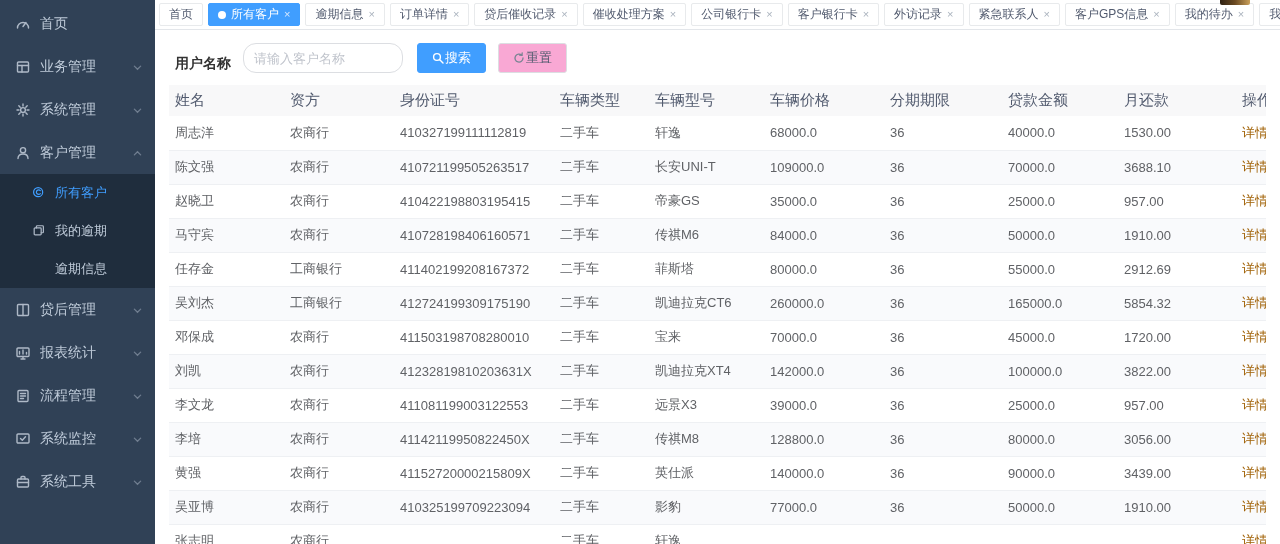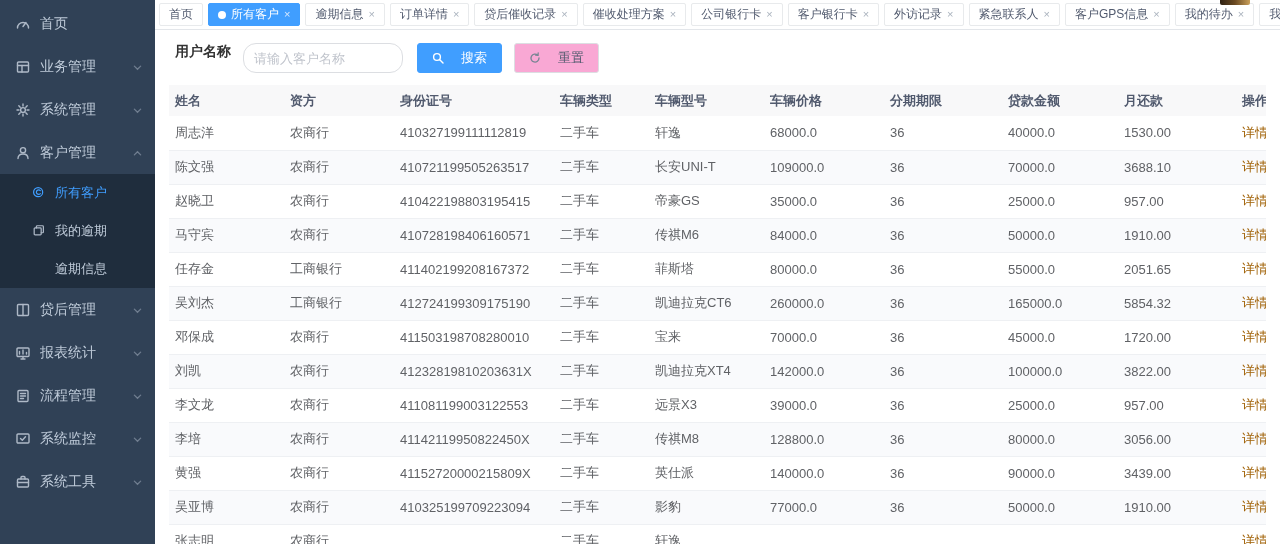--- a/index.html
+++ b/index.html
@@ -34,35 +34,35 @@
     border-radius:2px; cursor:pointer; flex:0 0 auto; }
   .tab .dot { width:8px; height:8px; border-radius:50%; background:#fff; }
   .tab .close { font-size:11px; color:#a9b2bd; line-height:1; }
   .tab.active { background:#409eff; border-color:#409eff; color:#fff; }
   .tab.active .close { color:#d7e9ff; }
   .avatar-frag { position:absolute; top:0; right:30px; width:30px; height:5px;
     background:linear-gradient(90deg,#2e2012,#6b4a22,#caa05a); border-radius:0 0 2px 2px; }
 
   
   .content { padding:13px 14px 0 14px; }
-  .search-row { display:flex; align-items:flex-start; margin-bottom:12px; }
+  .search-row { display:flex; align-items:flex-end; margin-bottom:12px; }
   .search-label { font-size:14px; font-weight:bold; color:#333; margin-left:6px; margin-right:12px; }
   .search-input { width:160px; height:30px; border:1px solid #dcdee2; border-radius:13px;
     padding:0 10px; font-size:13px; color:#333; outline:none;
     font-family:"Liberation Sans","DejaVu Sans",sans-serif; }
   .search-input::placeholder { color:#c0c4cc; }
-  .btn { display:inline-flex; align-items:center; gap:17px; height:30px; padding:0 14px;
+  .btn { display:inline-flex; align-items:center; gap:1px; height:30px; padding:0 14px;
     border-radius:3px; font-size:13px; cursor:pointer; border:1px solid transparent; }
   .btn-primary { background:#409eff; border-color:#409eff; color:#fff; margin-left:14px; }
   .btn-plain { background:#f9a8d4; border-color:#dcdee2; color:#515a6e; margin-left:12px; }
   .btn svg { display:block; }
 
   
   table { width:100%; border-collapse:collapse; table-layout:fixed; }
-  th { background:#f8f8f9; color:#515a6e; font-size:13px; font-weight:bold;
+  th { background:#f8f8f9; color:#515a6e; font-size:15px; font-weight:normal;
     text-align:left; height:31px; padding:0 8px 0 6px; overflow:hidden; white-space:nowrap; }
   td { height:34px; font-size:13px; color:#606266; padding:0 8px 0 6px;
     border-bottom:1px solid #eef0f3; overflow:hidden; white-space:nowrap; }
   tbody tr:nth-child(even) td { background:#f9fafc; }
   th.col-action, td.col-action { text-align:right; padding-right:10px; }
   a.detail { color:#a16207; text-decoration:none; cursor:pointer; }
 </style>
 </head>
 <body>
 
@@ -355,21 +355,21 @@
           </tr>
           <tr>
             <td>任存金</td>
             <td>工商银行</td>
             <td>411402199208167372</td>
             <td>二手车</td>
             <td>菲斯塔</td>
             <td>80000.0</td>
             <td>36</td>
             <td>55000.0</td>
-            <td>2051.65</td>
+            <td>2912.69</td>
             <td class="col-action"><a class="detail">详情</a></td>
           </tr>
           <tr>
             <td>吴刘杰</td>
             <td>工商银行</td>
             <td>412724199309175190</td>
             <td>二手车</td>
             <td>凯迪拉克CT6</td>
             <td>260000.0</td>
             <td>36</td>

